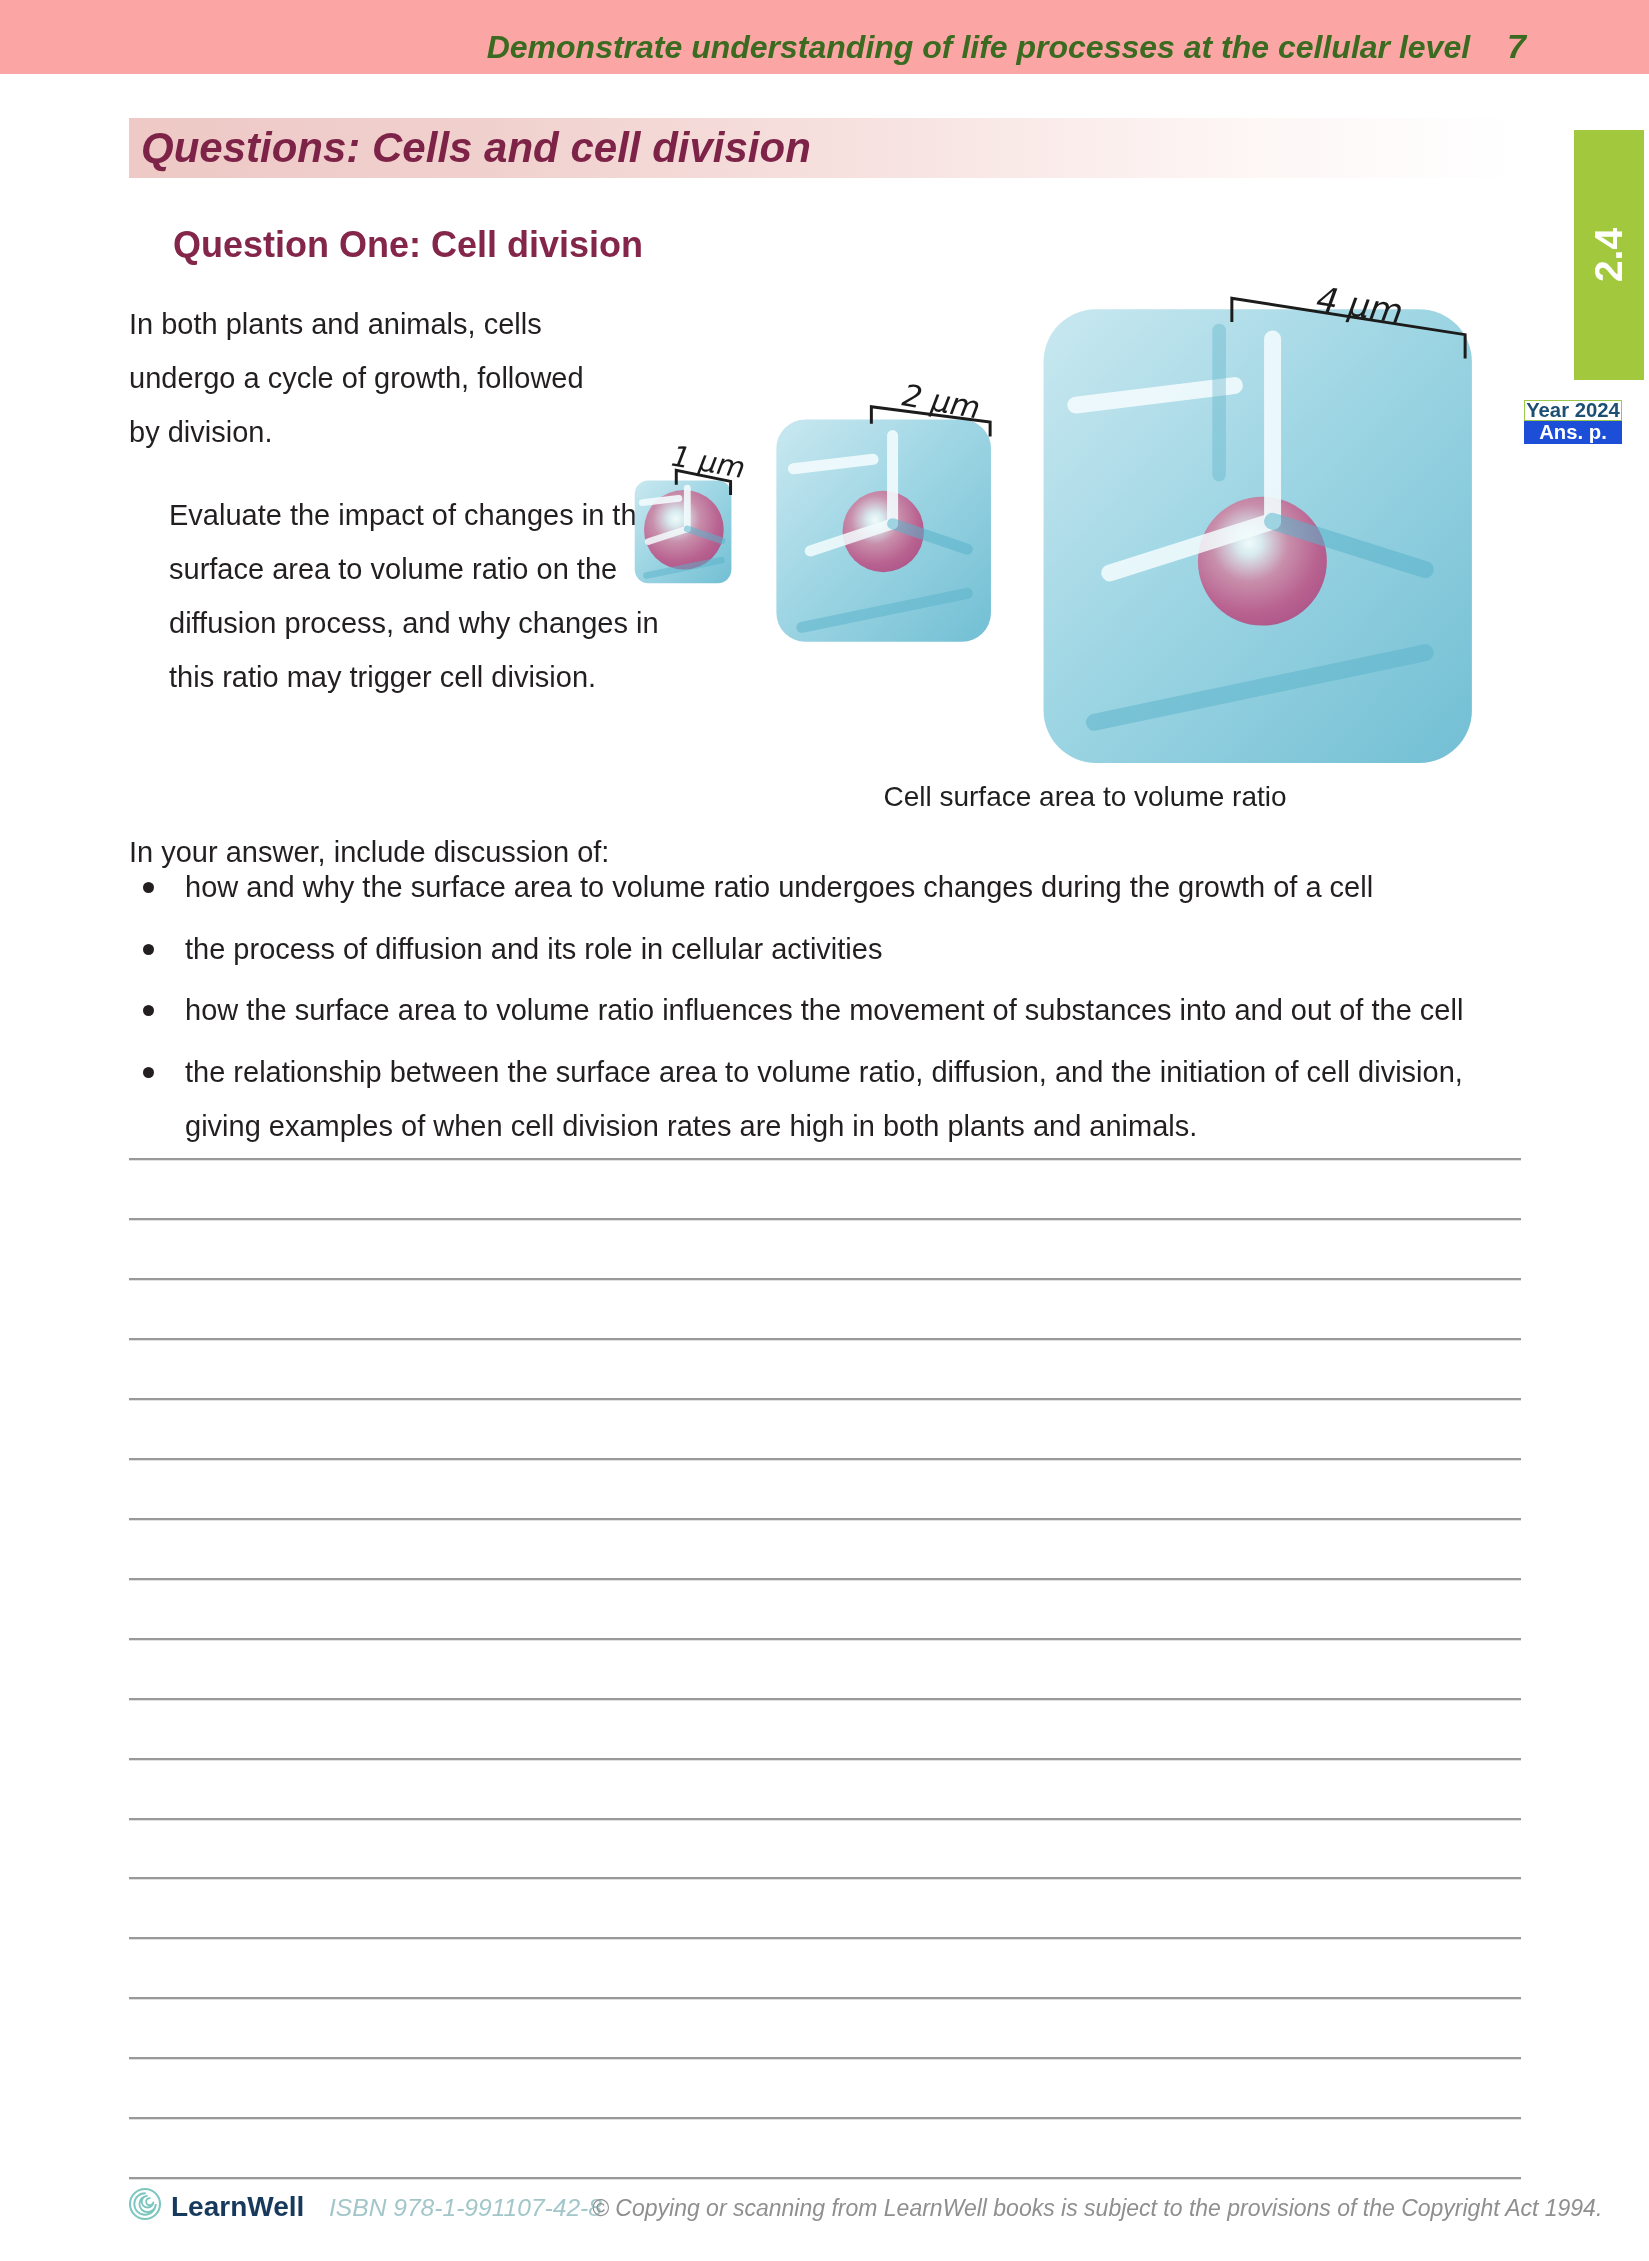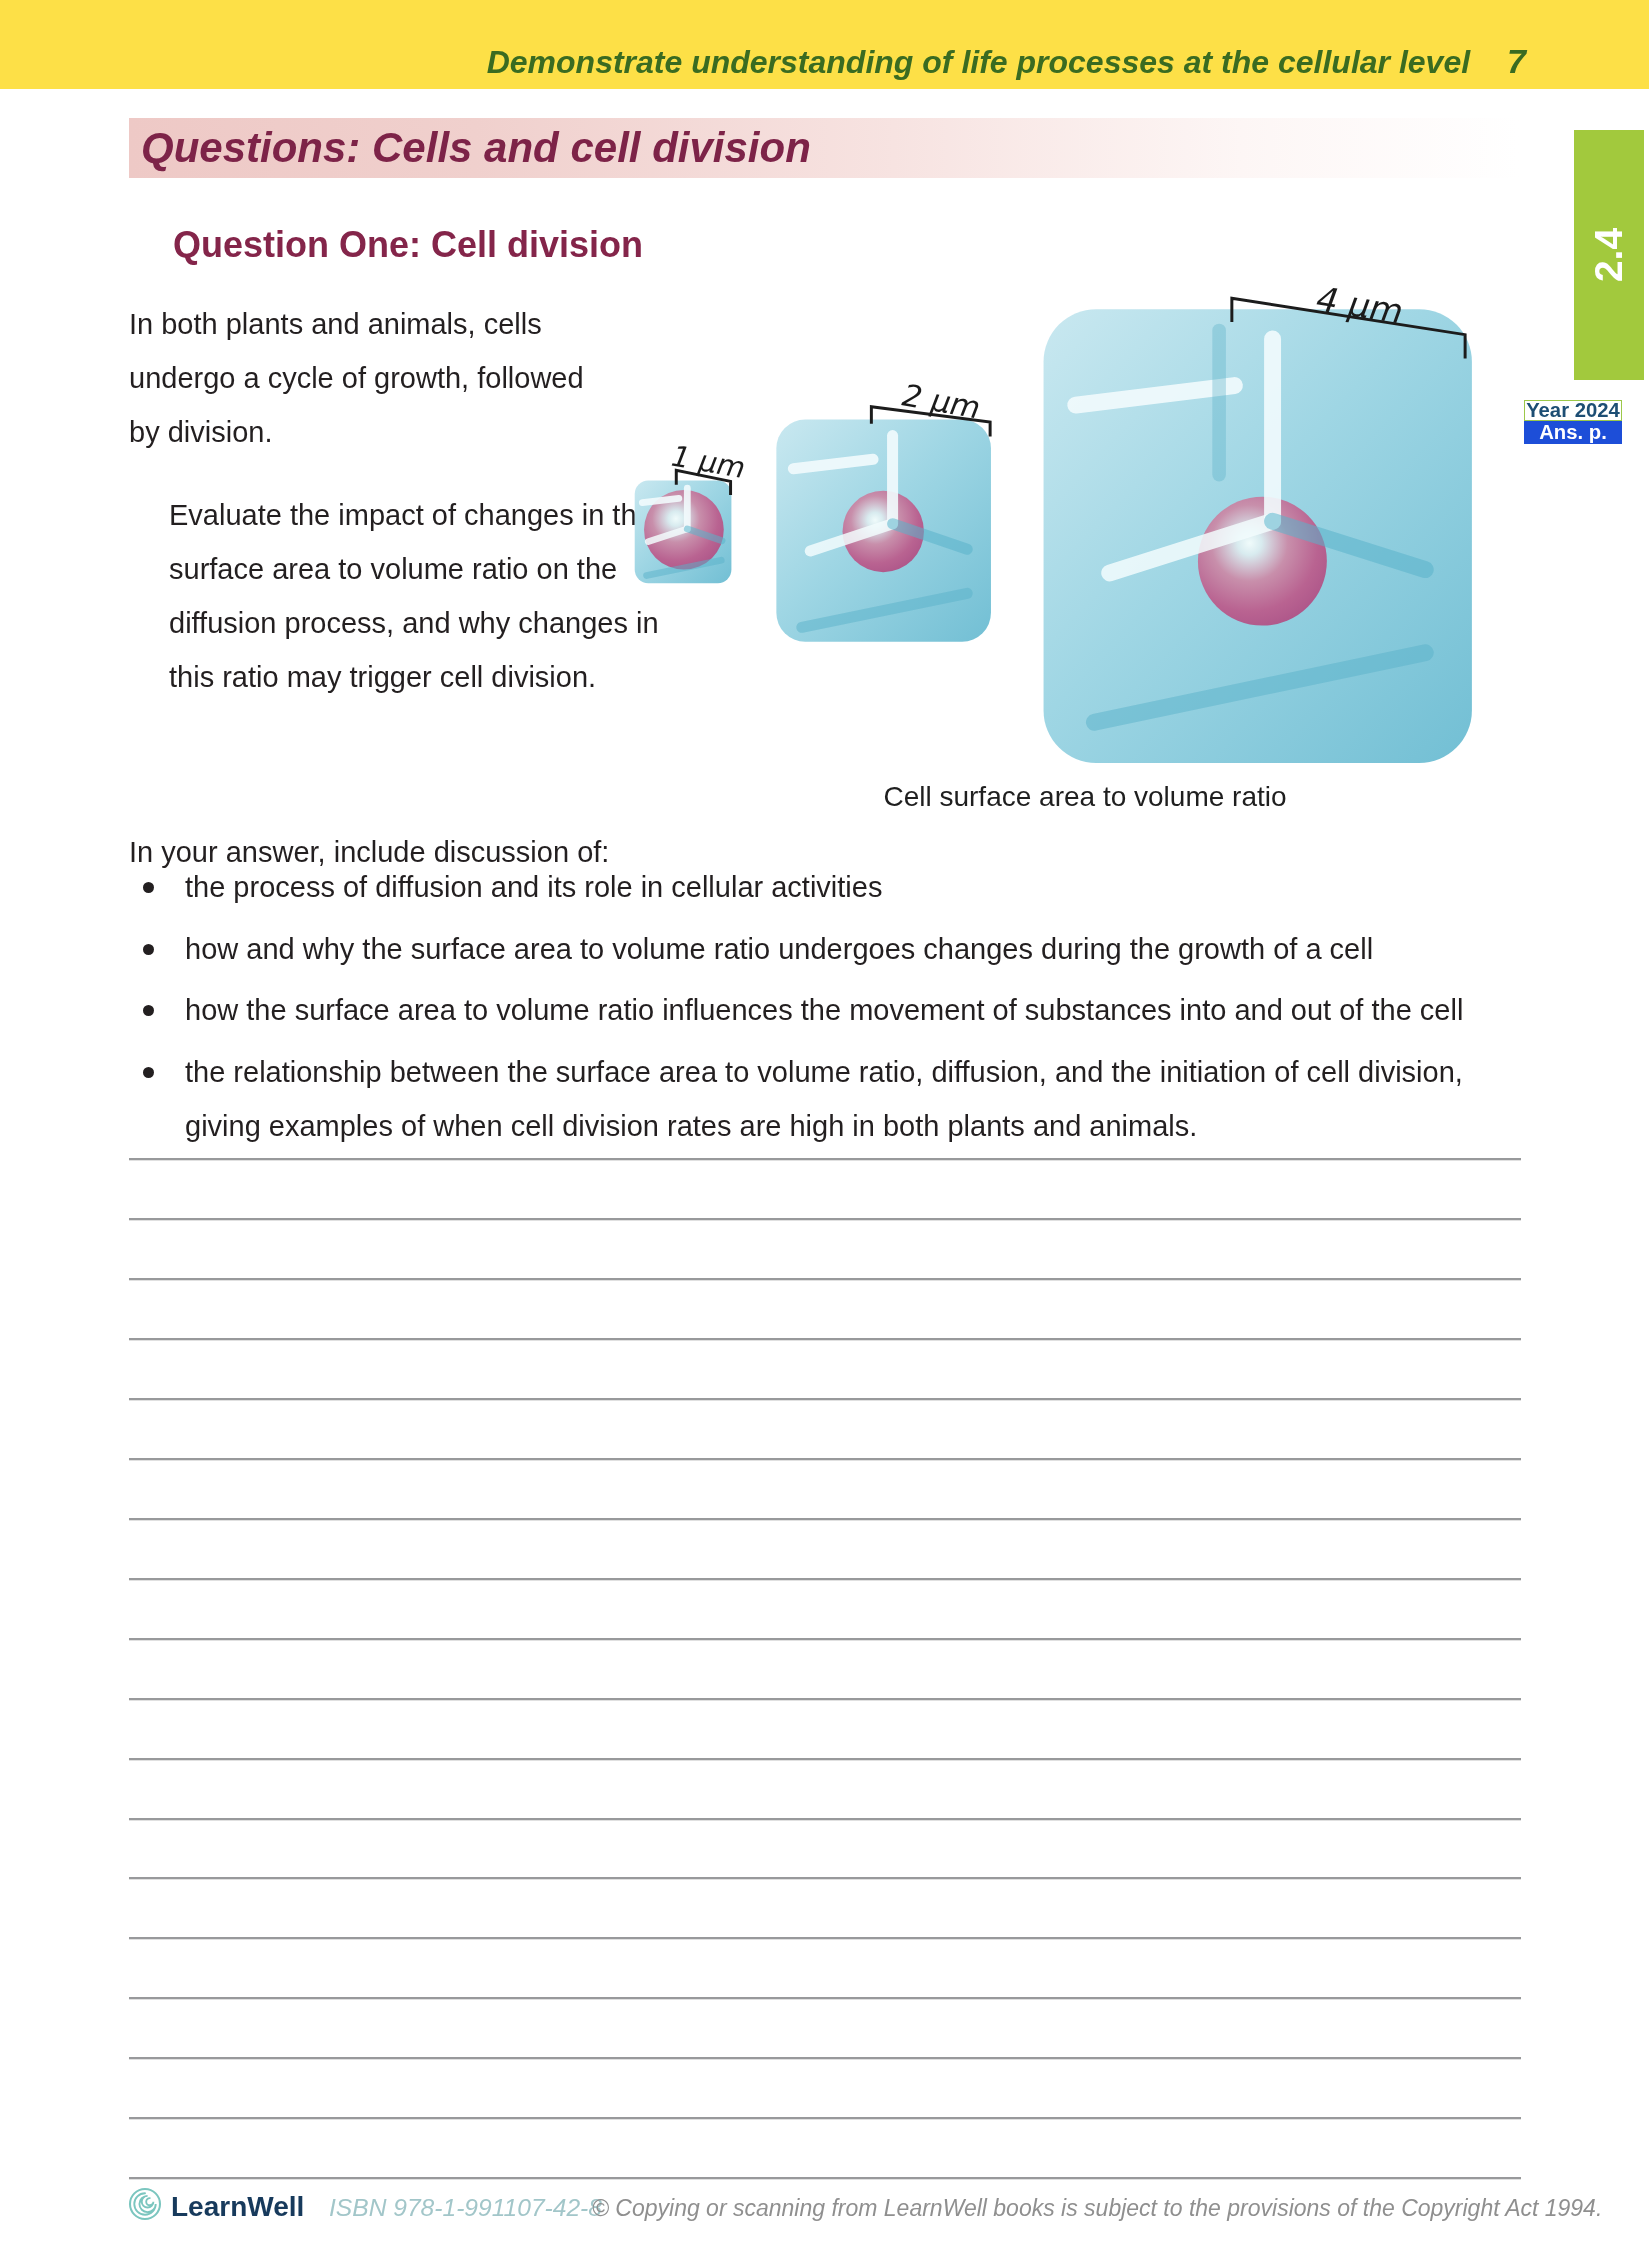--- a/index.html
+++ b/index.html
@@ -1,20 +1,20 @@
 <!DOCTYPE html>
 <html style="font-size:13.6px"><head>
 <meta charset="utf-8">
 <style>
   html,body{margin:0;padding:0;background:#fff;}
   .page{position:relative;width:1650px;height:2261px;background:#ffffff;
         font-family:"Liberation Sans",sans-serif;color:#231f20;overflow:hidden;}
 
   
-  .top-band{position:absolute;left:0;top:0;width:1650px;height:89px;background:#fde047;
+  .top-band{position:absolute;left:0;top:0;width:1650px;height:74px;background:#fca5a5;
             display:flex;align-items:flex-end;justify-content:flex-end;
             padding:0 124px 8.5px 0;box-sizing:border-box;gap:37px;}
   .top-band .as-title{font-style:italic;font-size:32px;color:#3a6b21;font-weight:600;}
   .top-band .as-page{font-style:italic;font-size:34px;color:#3a6b21;font-weight:700;}
 
   
   .section-banner{position:absolute;left:129px;top:118px;width:1390px;height:60px;
       background:linear-gradient(90deg,#eec9c6 0%,#f0d0cd 25%,#f7e3e1 55%,#fdf6f5 80%,#ffffff 100%);
       display:flex;align-items:center;}
   .section-banner span{font-size:42px;font-weight:bold;font-style:italic;color:#7d2348;
@@ -163,22 +163,22 @@
     <text x="790" y="549" font-size="34" font-family="DejaVu Sans, sans-serif" font-style="italic" fill="#1b1b1b" transform="rotate(10 790 549)">1 μm</text>
     <text x="1062" y="478" font-size="36" font-family="DejaVu Sans, sans-serif" font-style="italic" fill="#1b1b1b" transform="rotate(10 1062 478)">2 μm</text>
     <text x="1550" y="366" font-size="40" font-family="DejaVu Sans, sans-serif" font-style="italic" fill="#1b1b1b" transform="rotate(9 1550 366)">4 μm</text>
   </svg>
 
   <div class="fig-caption">Cell surface area to volume ratio</div>
 
   <div class="include-line">In your answer, include discussion of:</div>
 
   <ul class="bullet-list">
+    <li>how and why the surface area to volume ratio undergoes changes during the growth of a cell</li>
     <li>the process of diffusion and its role in cellular activities</li>
-    <li>how and why the surface area to volume ratio undergoes changes during the growth of a cell</li>
     <li>how the surface area to volume ratio influences the movement of substances into and out of the cell</li>
     <li>the relationship between the surface area to volume ratio, diffusion, and the initiation of cell division,
 giving examples of when cell division rates are high in both plants and animals.</li>
   </ul>
 
   <div>
       <div class="answer-line" style="top: 1158px;"></div>
       <div class="answer-line" style="top: 1218px;"></div>
       <div class="answer-line" style="top: 1278px;"></div>
       <div class="answer-line" style="top: 1338px;"></div>

